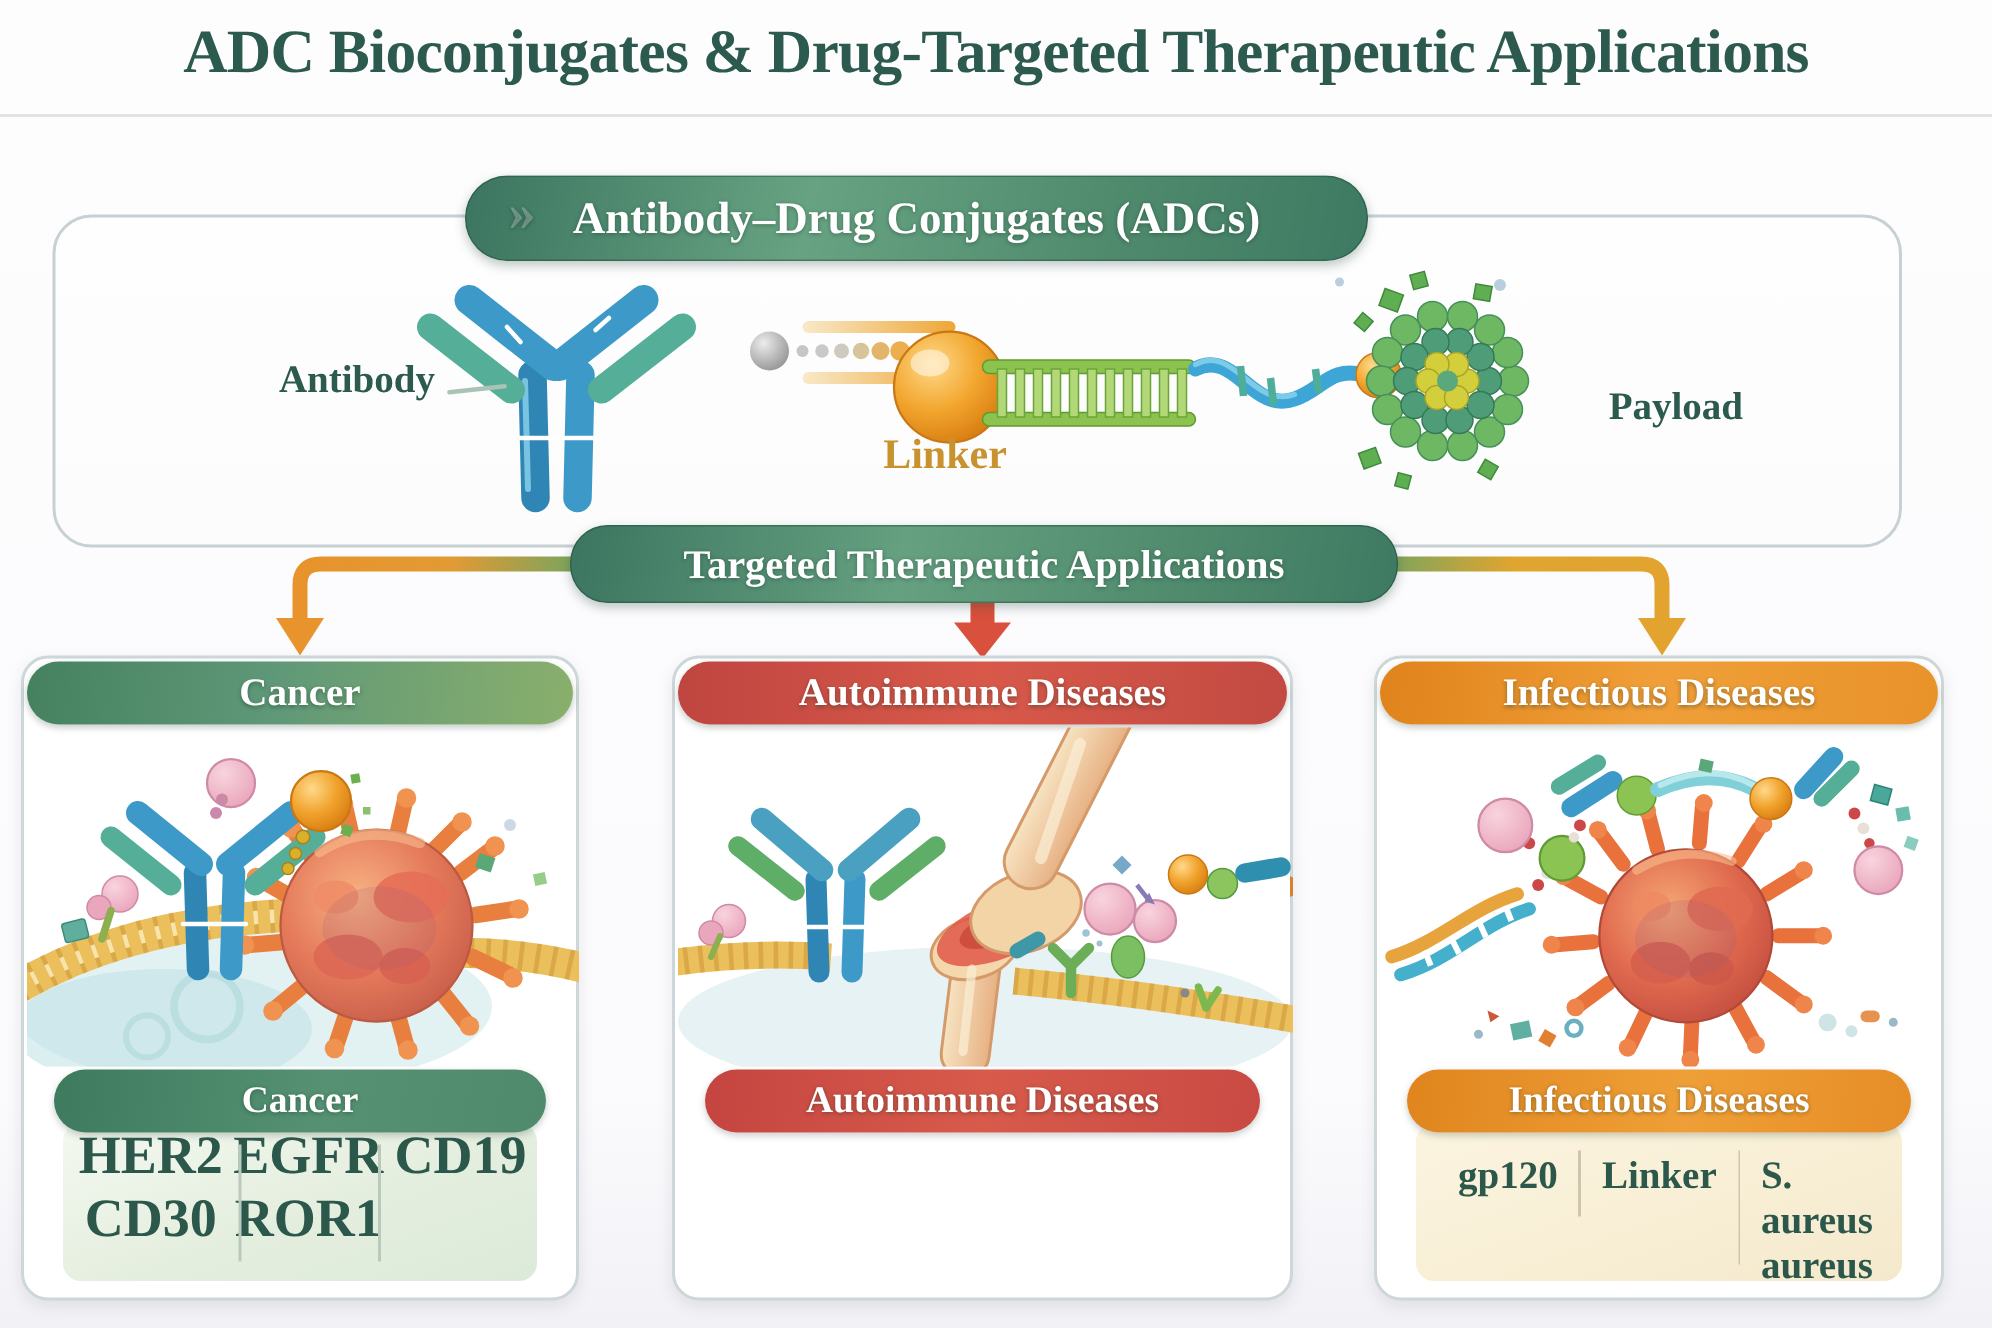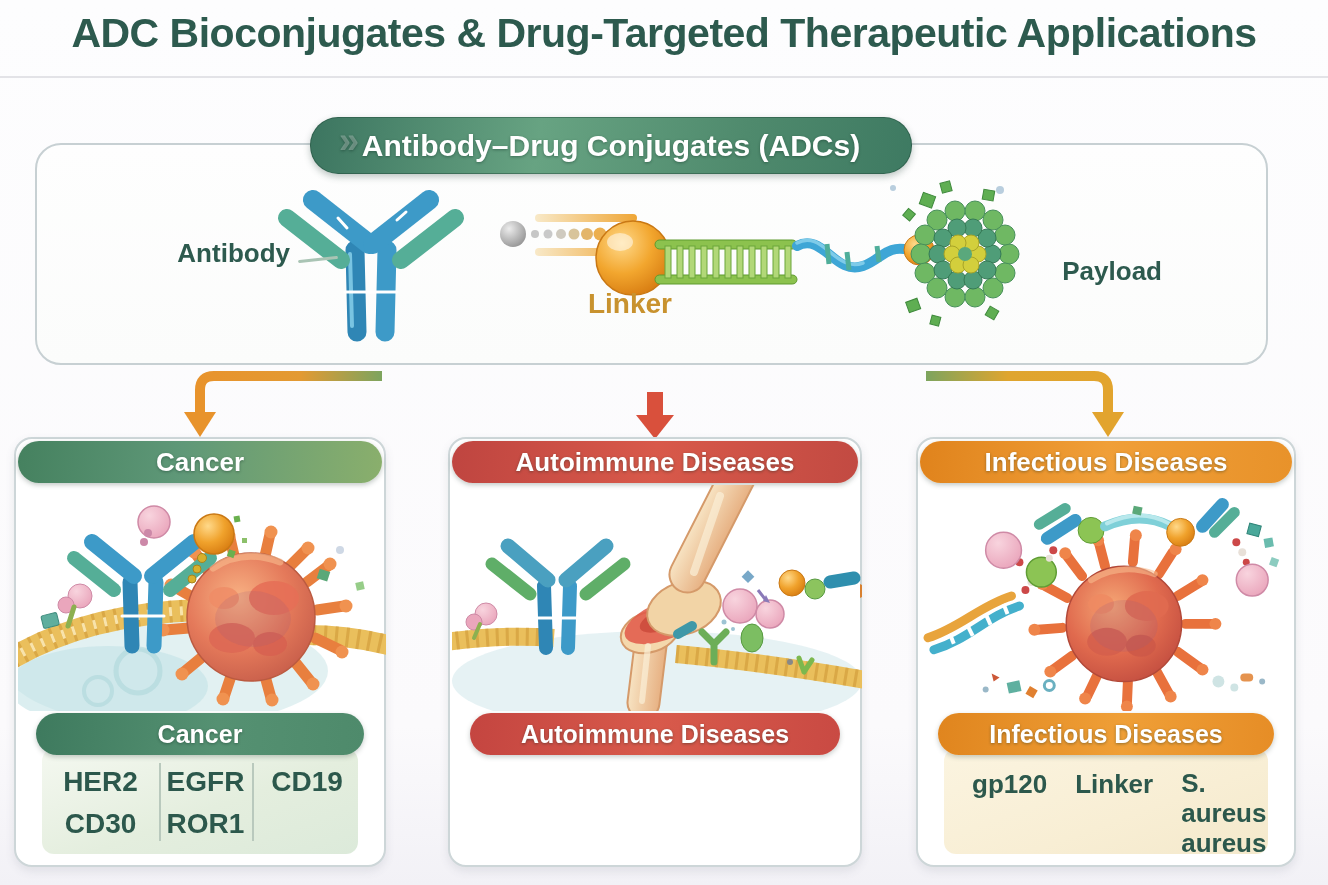--- a/index.html
+++ b/index.html
@@ -1,18 +1,18 @@
 <!DOCTYPE html>
 <html><head>
 <meta charset="utf-8">
 <style>
   html,body{margin:0;padding:0;}
   body{font-family:"Liberation Sans", sans-serif; background:#f3f2f7;}
   .stage{position:relative; width:1328px; height:885px; overflow:hidden;
-         background:linear-gradient(180deg,#fdfdfe 0%,#fbfafc 82%,#f2f1f6 100%);}
+         background:linear-gradient(180deg,#fdfdfe 0%,#fbfafc 82%,#f2f1f6 100%);font-family:Liberation Serif, serif;}
 
   
   .title{position:absolute; left:0; top:10px; width:1328px; text-align:center;
          font-size:41px; font-weight:bold; letter-spacing:-0.5px; color:#2d5a4e;}
   .title-divider{position:absolute; left:0; top:76px; width:1328px; height:2px; background:#e3e3e7;}
 
   
   .adc-box{position:absolute; left:35px; top:143px; width:1233px; height:222px;
            background:linear-gradient(180deg,#fefefe,#fbfcfb);
            border:2px solid #c7d0d3; border-radius:26px; box-sizing:border-box; z-index:1;}
@@ -68,22 +68,22 @@
   .sgrad-red{background:linear-gradient(95deg,#c44540 0%,#d85a4b 50%,#c94a43 100%);}
   .sgrad-orange{background:linear-gradient(95deg,#e0851e 0%,#ef9f37 55%,#e68d26 100%);}
   .tbox{position:absolute; left:6px; right:6px; top:36px; height:105px; border-radius:12px; z-index:1;}
   .tbox-green{background:linear-gradient(160deg,#f4f8f0 0%,#e4eede 55%,#dceada 100%);}
   .tbox-red{background:linear-gradient(160deg,#fbf2ef 0%,#f7e8e4 60%,#f4e3de 100%);}
   .tbox-orange{background:linear-gradient(160deg,#fbf4e0 0%,#f8eed4 60%,#f4e9cc 100%);}
 
   .tcell{color:#2c584c; font-weight:bold; white-space:nowrap;}
 
   
-  .tgrid{position:absolute; left:0; top:12px; width:100%; display:grid;
-         grid-template-columns:117px 93px 110px; grid-auto-rows:42px; font-size:28px;}
+  .tgrid{position:absolute; left:0; top:0; width:100%; display:grid;
+         grid-template-columns:117px 93px 110px; grid-auto-rows:42px; font-size:36px;}
   .tgrid .tcell{display:flex; align-items:center; justify-content:center;}
   .vline{position:absolute; top:14px; width:2px; height:78px; background:#b9c9bd;}
   .vline.v1{left:117px;} .vline.v2{left:210px;}
 
   
   .trow{position:absolute; left:0; top:22px; width:100%; display:flex;
         align-items:center; justify-content:center; font-size:27px;}
   .trow .tcell{padding:0 18px;}
   .hdiv{width:2px; height:36px; background:#dccfca;}
 
@@ -260,20 +260,23 @@
     <g>
       <path d="M926 36 H1094 Q1108 36 1108 50 V74" fill="none" stroke="url(#gR)" stroke-width="10"></path>
       <polygon points="1092,72 1124,72 1108,97" fill="#e2a42e"></polygon>
     </g>
     <g>
       <rect x="647" y="52" width="16" height="25" fill="#d9503c"></rect>
       <polygon points="636,75 674,75 655,99" fill="#d9503c"></polygon>
     </g>
   </svg>
 
+  <div class="banner banner-apps">
+    <span>Targeted Therapeutic Applications</span>
+  </div>
 
   <div class="panel panel-cancer">
     <div class="phead grad-green">Cancer</div>
 
     <svg class="part" viewBox="0 0 368 224">
       <defs>
         <radialGradient id="gTum" cx="40%" cy="35%" r="75%">
           <stop offset="0" stop-color="#f8b183"></stop>
             <stop offset="55%" stop-color="#e4795a"></stop>
             <stop offset="100%" stop-color="#c35a48"></stop>

